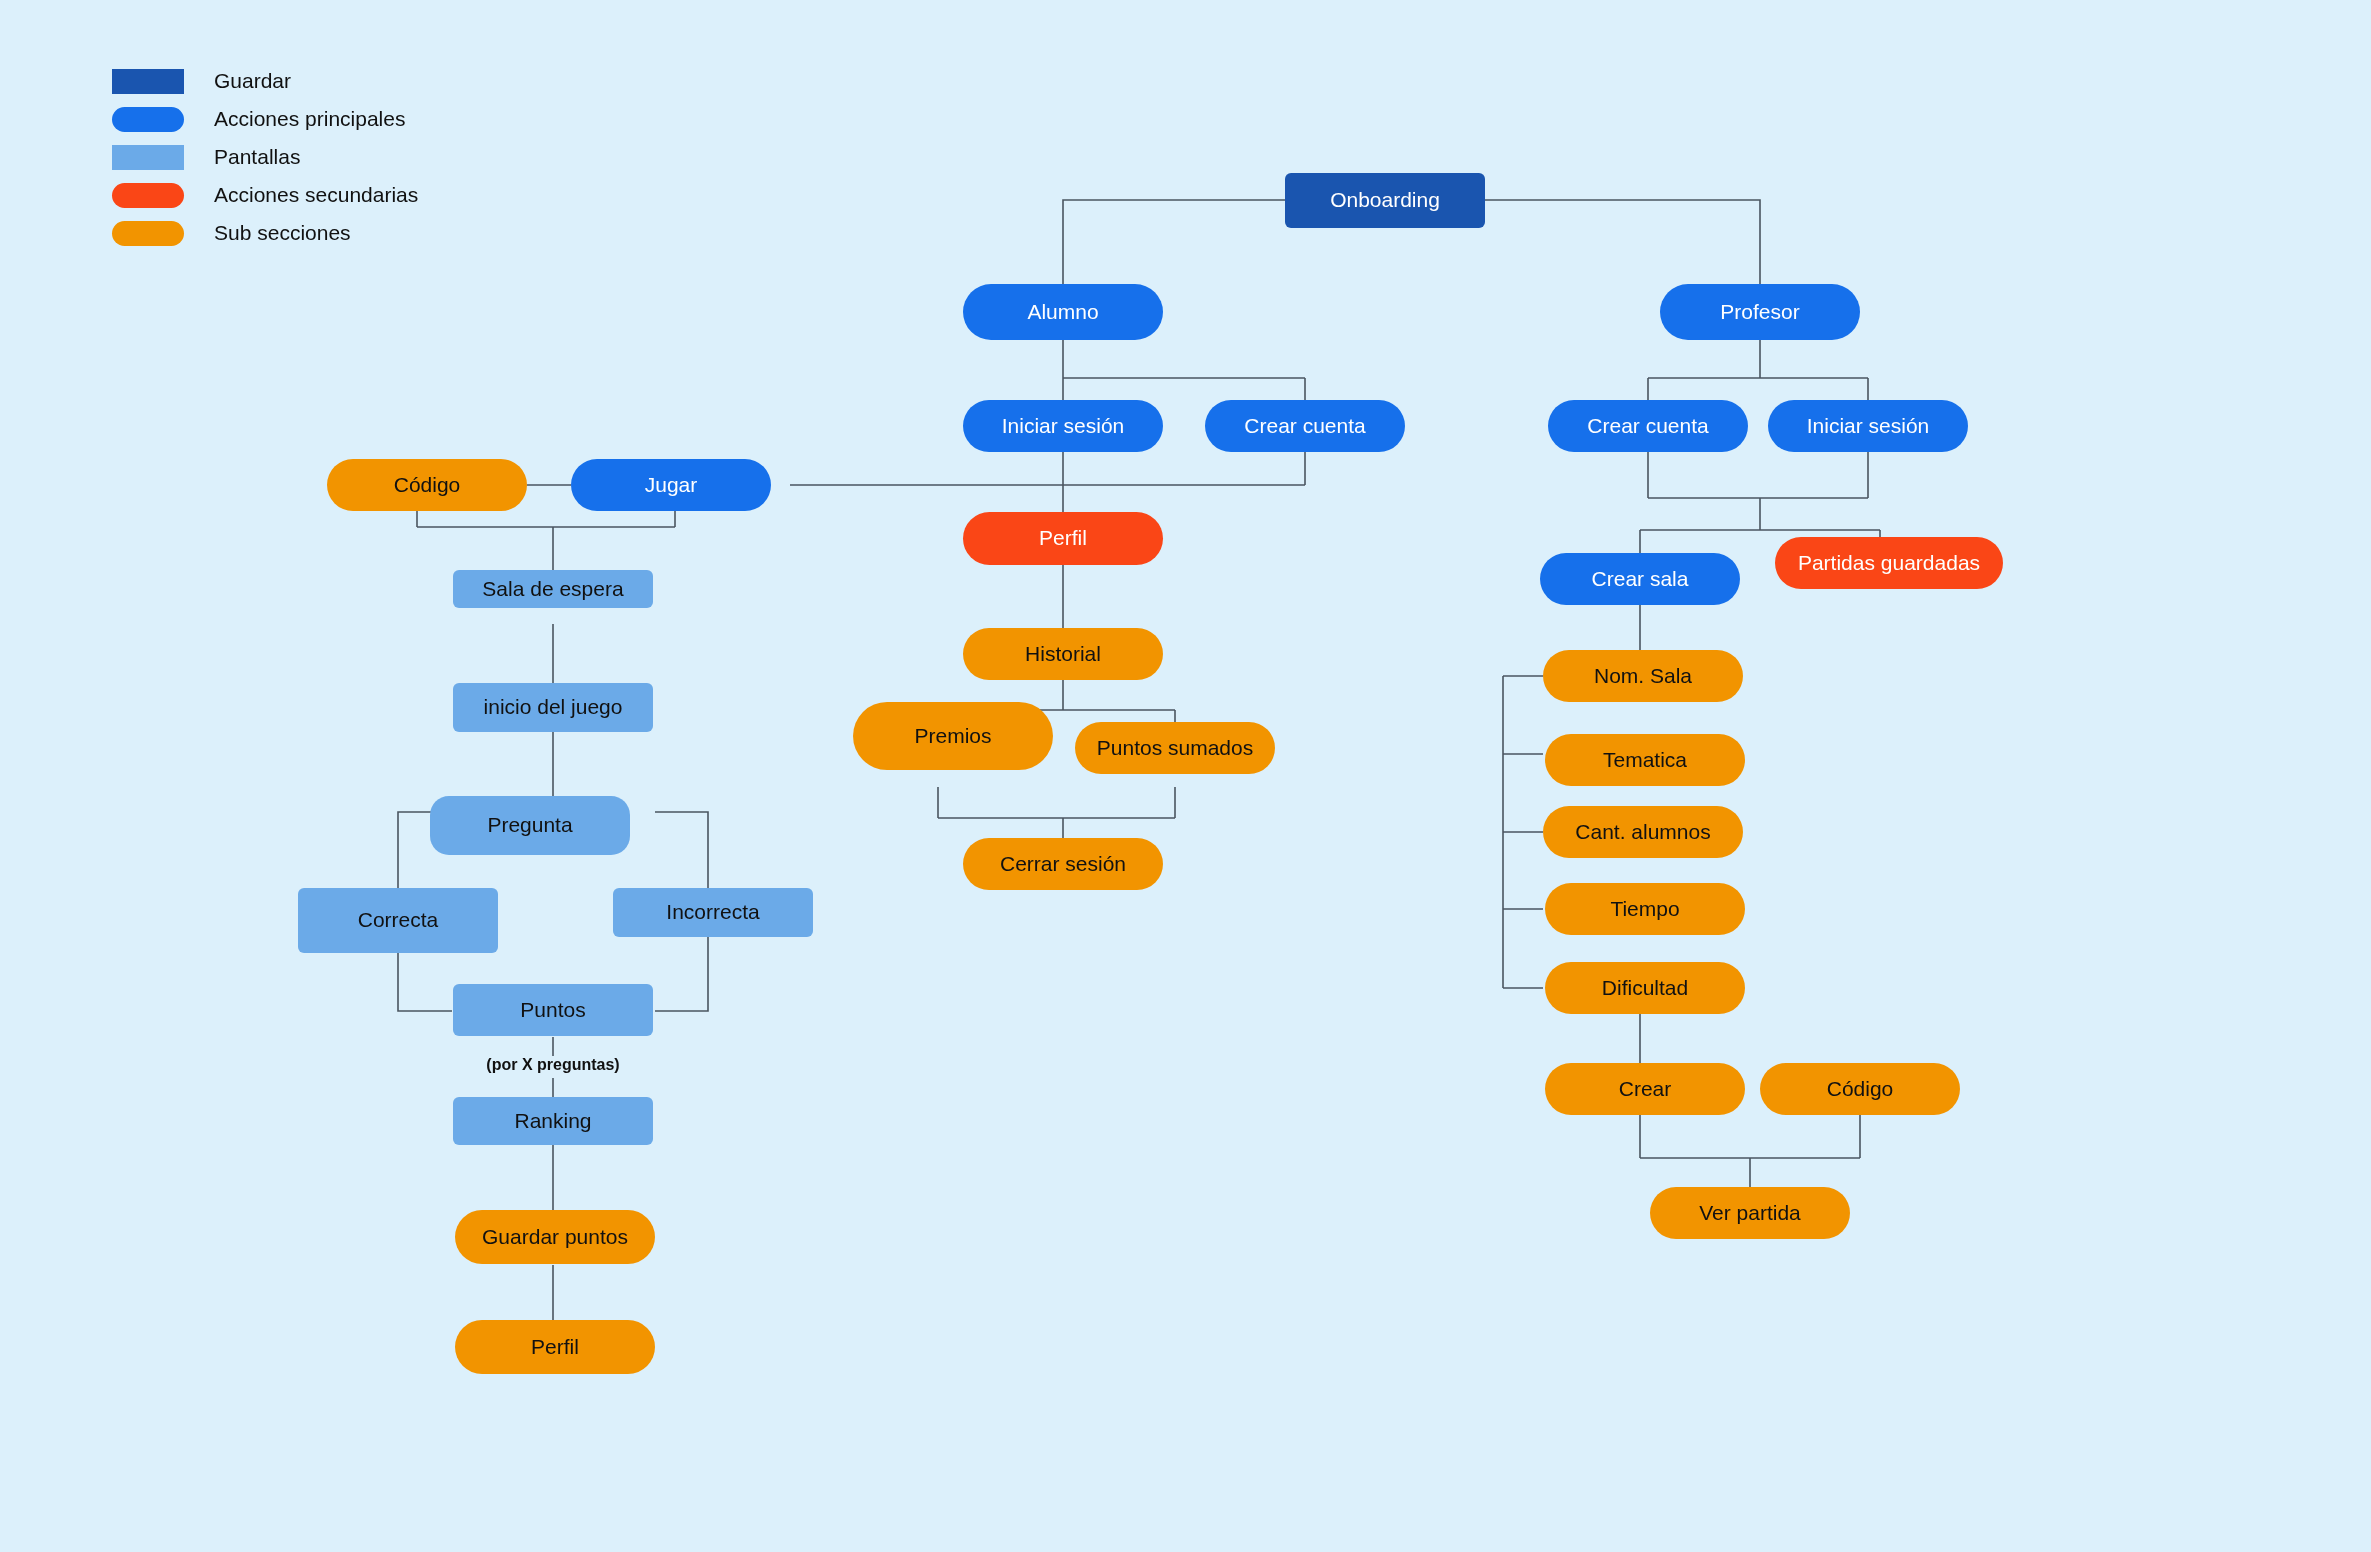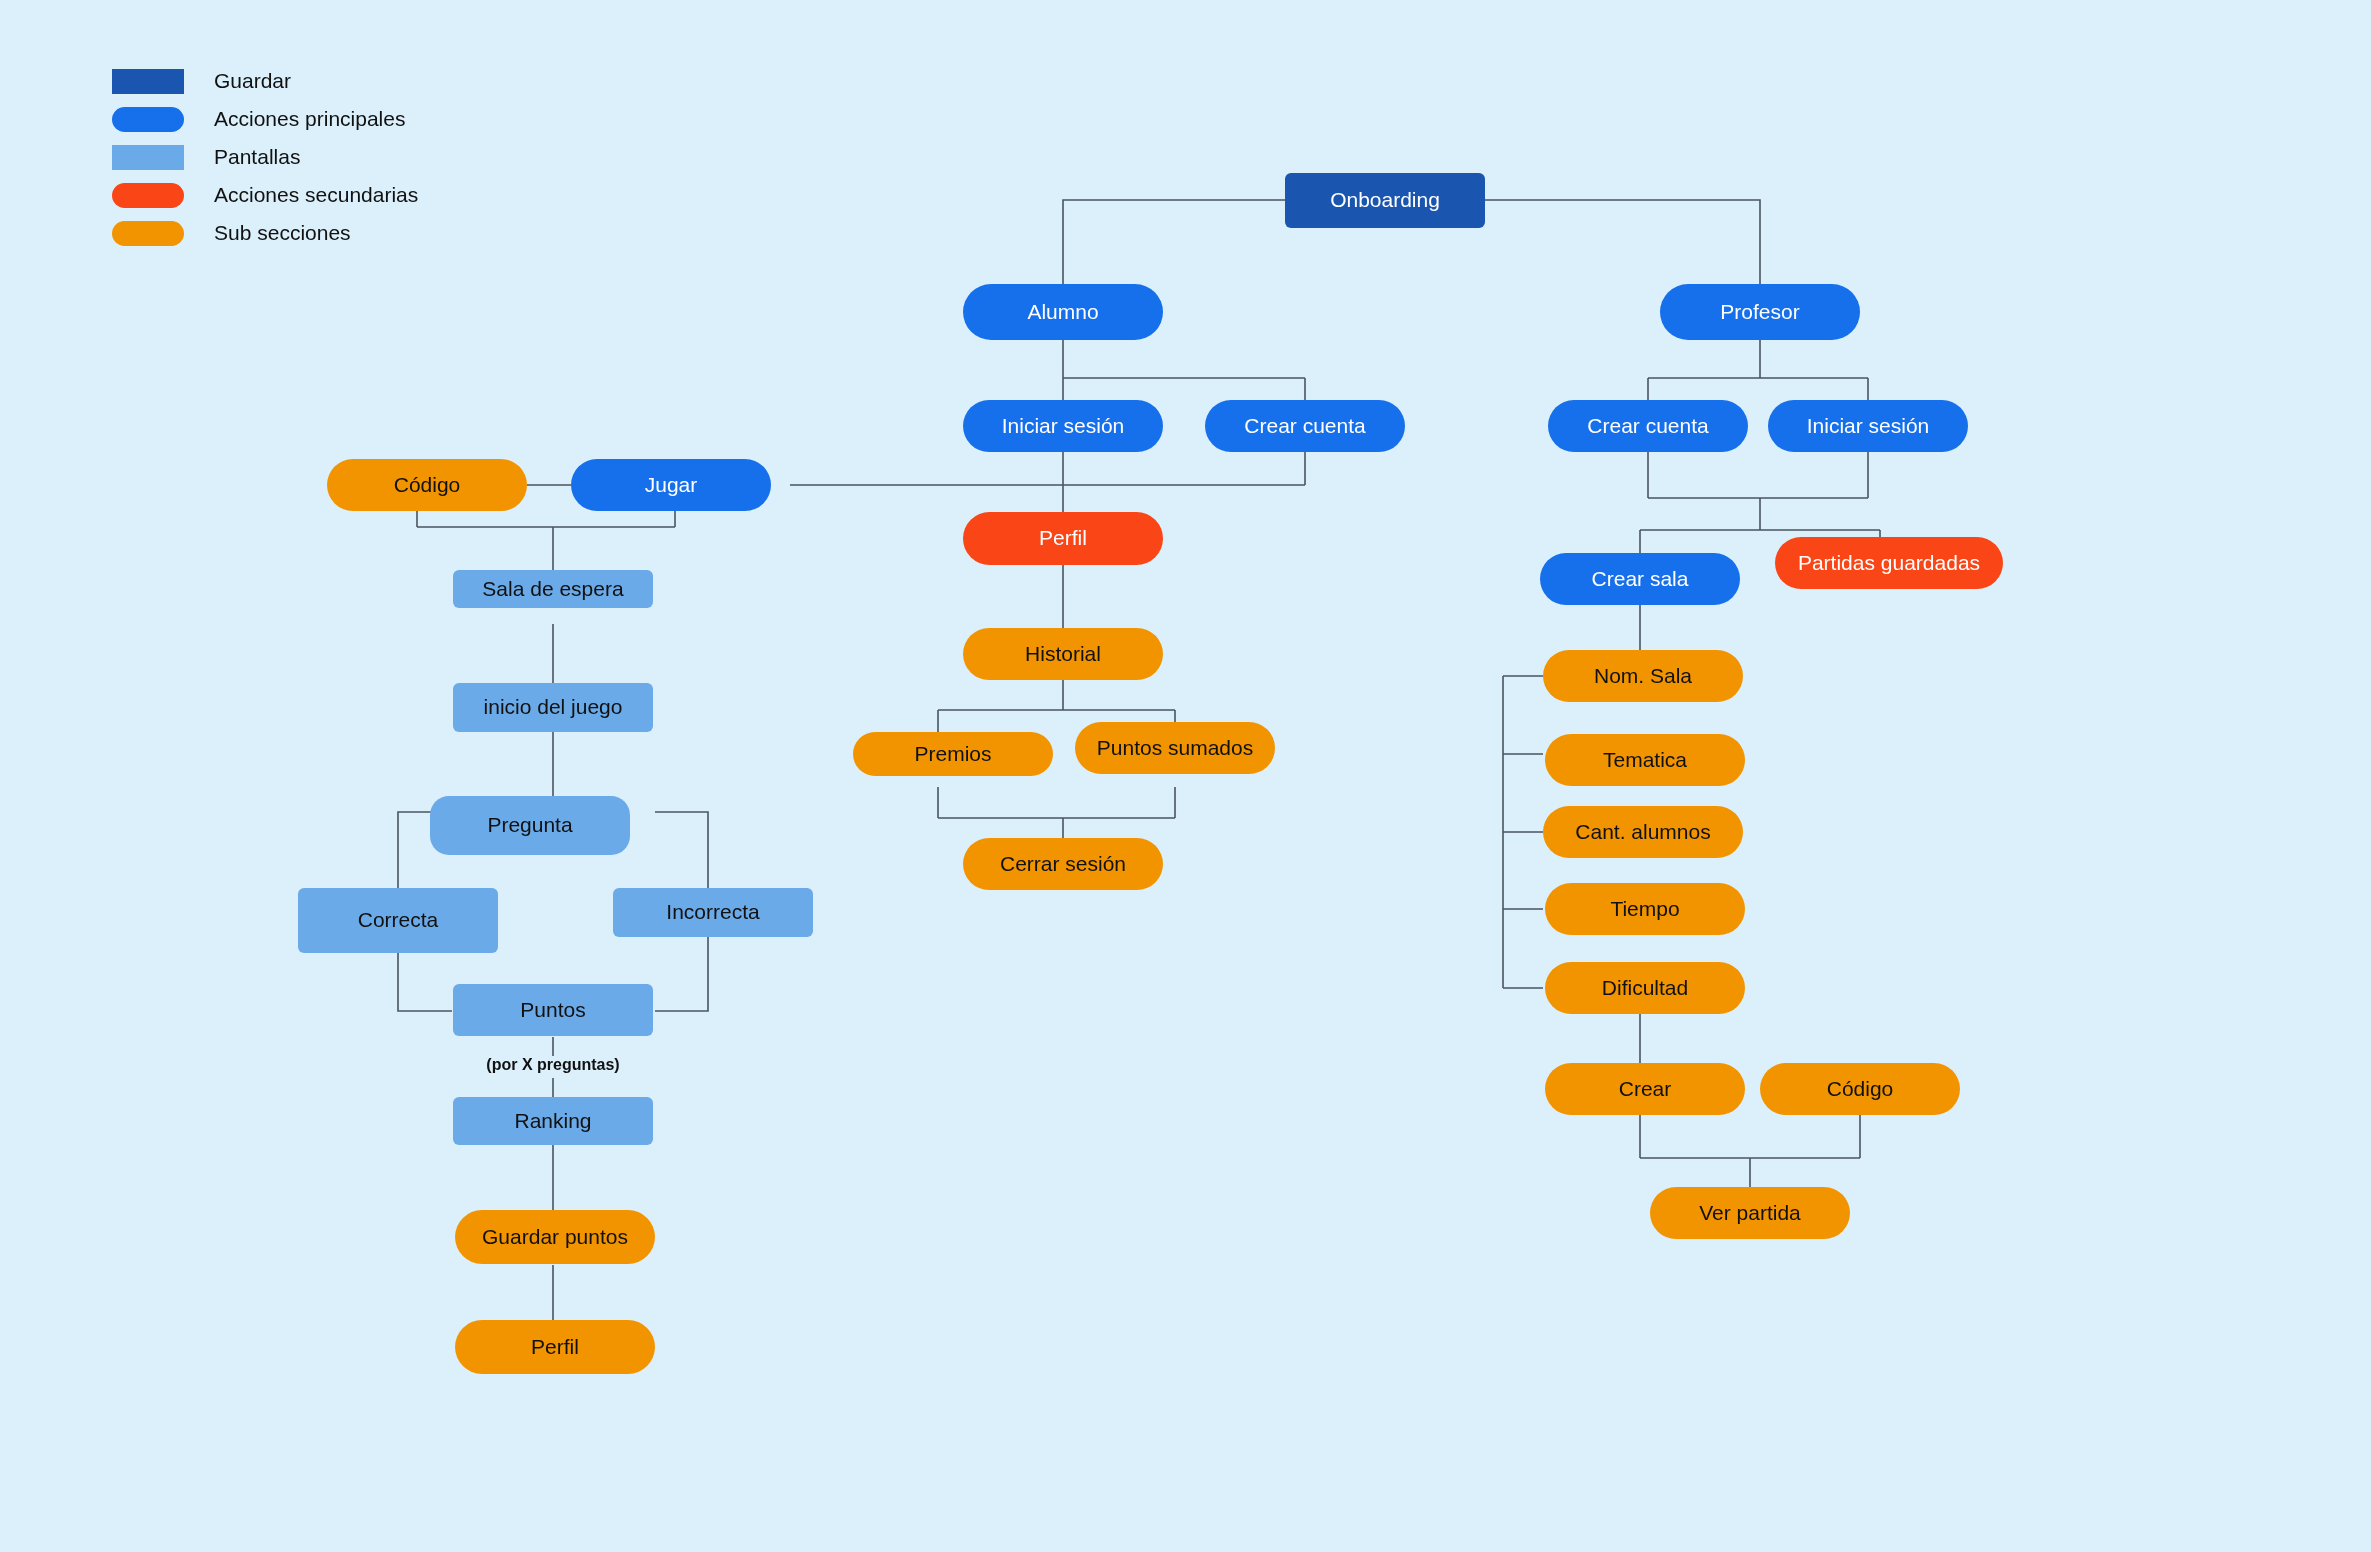--- a/index.html
+++ b/index.html
@@ -197,21 +197,21 @@
   <div class="node t-principal" style="left:1660px; top:284px; width:200px; height:56px;">Profesor</div>
 
   <div class="node t-principal" style="left:963px; top:400px; width:200px; height:52px;">Iniciar sesión</div>
   <div class="node t-principal" style="left:1205px; top:400px; width:200px; height:52px;">Crear cuenta</div>
 
   <div class="node t-principal" style="left:1548px; top:400px; width:200px; height:52px;">Crear cuenta</div>
   <div class="node t-principal" style="left:1768px; top:400px; width:200px; height:52px;">Iniciar sesión</div>
 
   <div class="node t-secundaria" style="left:963px; top:512px; width:200px; height:53px;">Perfil</div>
   <div class="node t-sub" style="left:963px; top:628px; width:200px; height:52px;">Historial</div>
-  <div class="node t-sub" style="left:853px; top:732px; width:200px; height:44px;">Premios</div>
+  <div class="node t-sub" style="left:853px; top:702px; width:200px; height:68px;">Premios</div>
   <div class="node t-sub" style="left:1075px; top:722px; width:200px; height:52px;">Puntos sumados</div>
   <div class="node t-sub" style="left:963px; top:838px; width:200px; height:52px;">Cerrar sesión</div>
 
   <div class="node t-sub" style="left:327px; top:459px; width:200px; height:52px;">Código</div>
   <div class="node t-principal" style="left:571px; top:459px; width:200px; height:52px;">Jugar</div>
 
   <div class="node t-pantalla" style="left:453px; top:570px; width:200px; height:38px;">Sala de espera</div>
   <div class="node t-pantalla" style="left:453px; top:683px; width:200px; height:49px;">inicio del juego</div>
   <div class="node t-pantalla" style="left:430px; top:796px; width:200px; height:59px;border-radius:19px;">Pregunta</div>
   <div class="node t-pantalla" style="left:298px; top:888px; width:200px; height:65px;">Correcta</div>

